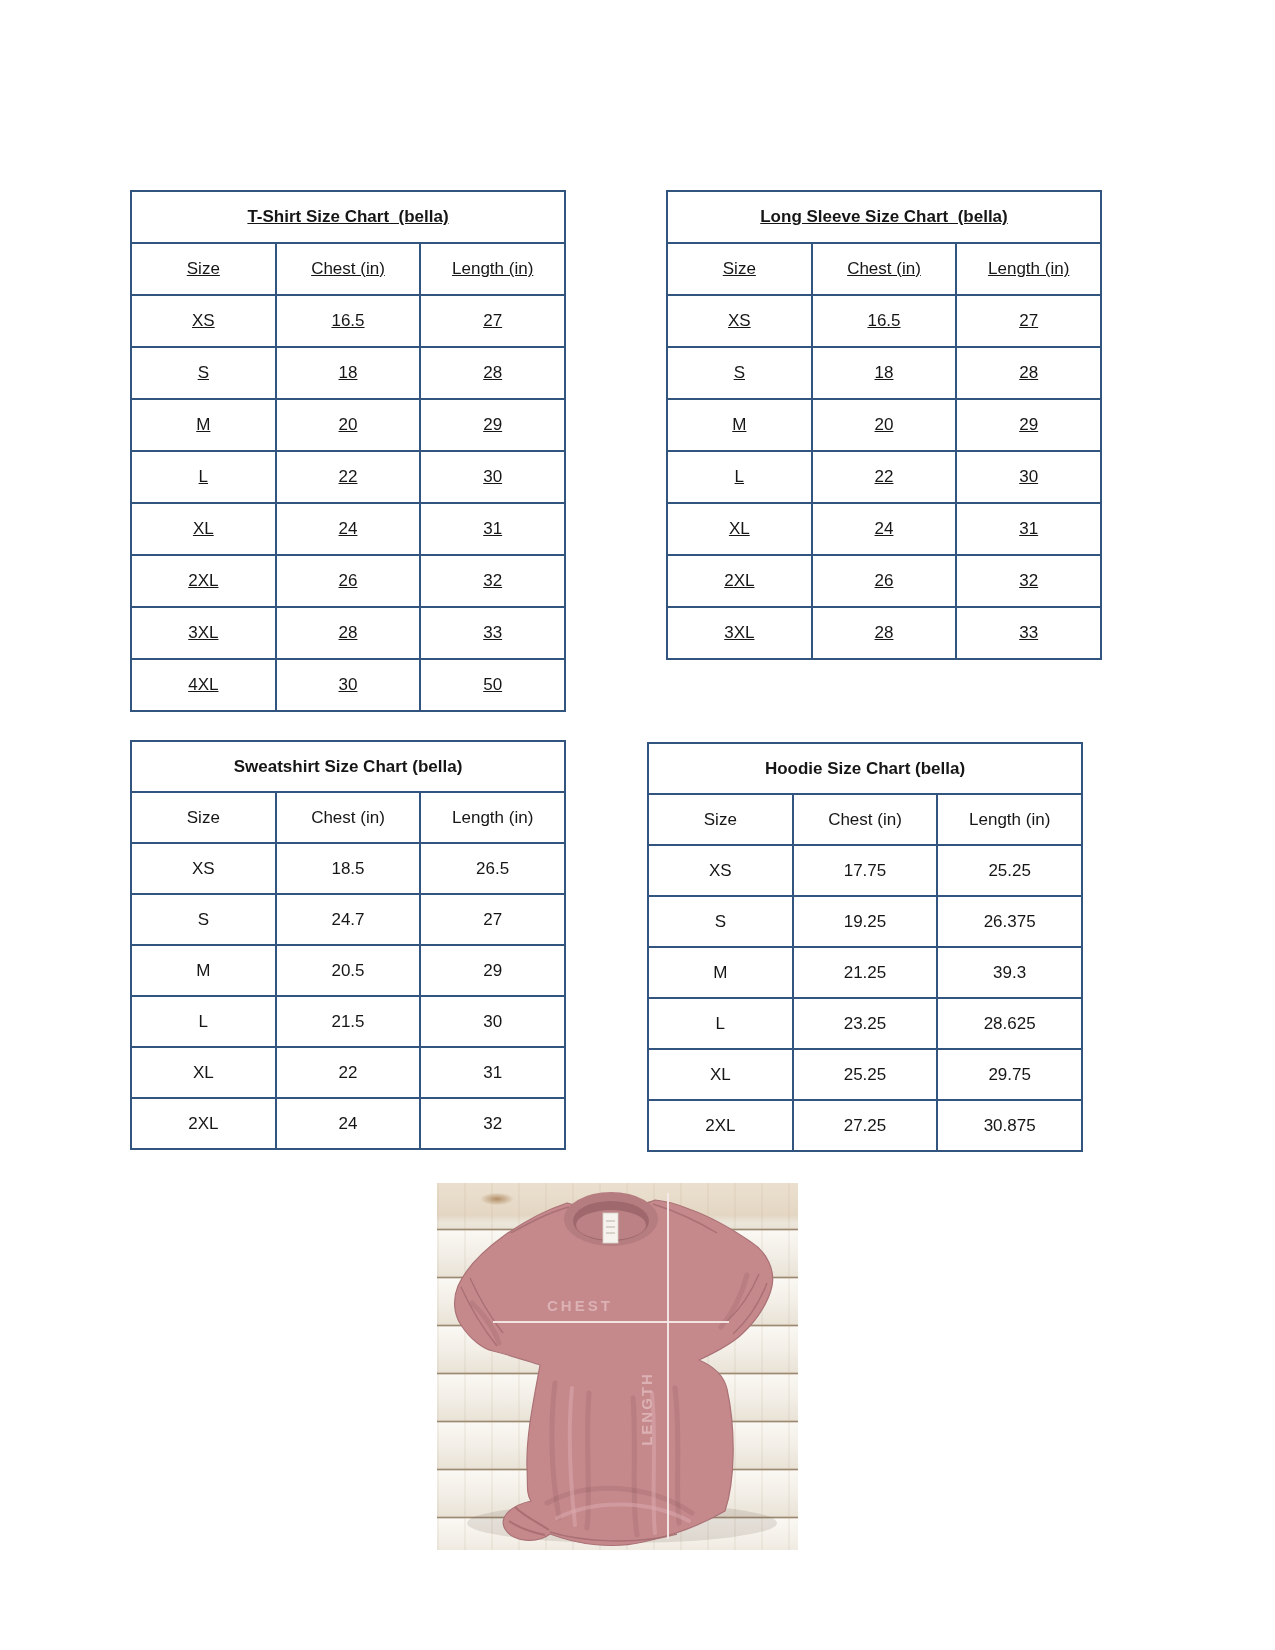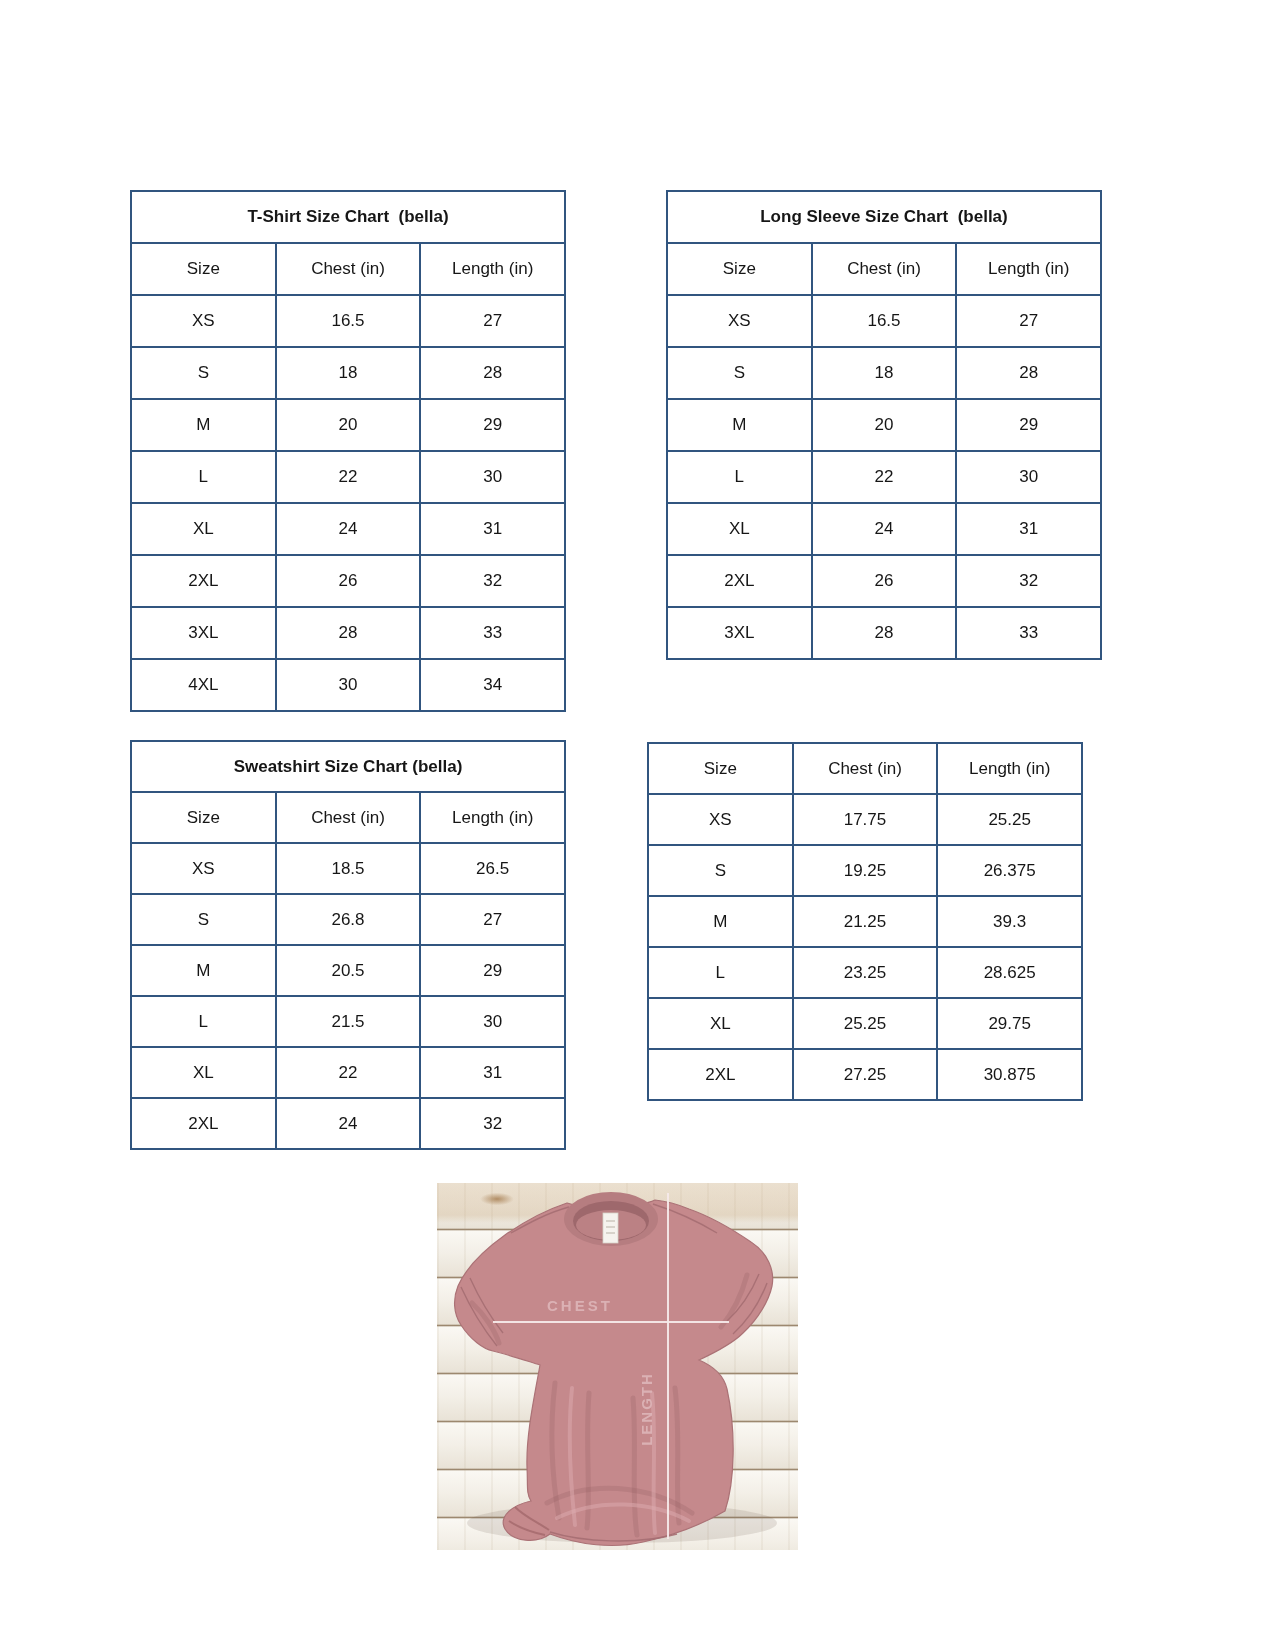--- a/index.html
+++ b/index.html
@@ -18,21 +18,21 @@
   #table-host-0{left:130px;top:190px;}
   #table-host-1{left:666px;top:190px;}
   #table-host-2{left:130px;top:740px;}
   #table-host-3{left:647px;top:742px;}
   .size-table-host table{border-collapse:collapse;table-layout:fixed;width:436px;}
   .size-table-host td{
     border:2px solid var(--table-border);
     text-align:center;vertical-align:middle;
     font-size:17px;padding:0;color:var(--text);
   }
-  .rows-tall td{height:50px;}
+  .rows-tall td{height:50px;text-decoration:underline;}
   .rows-short td{height:49px;margin-top:21px;}
   .title-cell{font-weight:bold;font-size:18px;white-space:pre;}
   
   .photo{
     position:absolute;left:437px;top:1183px;width:352px;height:367px;overflow:hidden;
     background:
       radial-gradient(ellipse 24px 9px at 60px 16px, rgba(168,128,84,.85) 0%, rgba(168,128,84,0) 70%),
       radial-gradient(ellipse 13px 6px at 148px 28px, rgba(186,146,100,.7) 0%, rgba(186,146,100,0) 70%),
       radial-gradient(ellipse 18px 8px at 30px 118px, rgba(160,130,95,.45) 0%, rgba(160,130,95,0) 70%),
       radial-gradient(ellipse 20px 8px at 120px 333px, rgba(150,120,85,.4) 0%, rgba(150,120,85,0) 70%),
@@ -98,21 +98,21 @@
           <td class="data-cell">32</td>
         </tr>
         <tr>
           <td class="data-cell">3XL</td>
           <td class="data-cell">28</td>
           <td class="data-cell">33</td>
         </tr>
         <tr>
           <td class="data-cell">4XL</td>
           <td class="data-cell">30</td>
-          <td class="data-cell">34</td>
+          <td class="data-cell">50</td>
         </tr>
       </tbody>
     </table>
   </div>
 <div id="table-host-1" class="size-table-host rows-tall">
     <table>
       <tbody>
         <tr>
           <td colspan="3" class="title-cell">Long Sleeve Size Chart  (bella)</td>
         </tr>
@@ -170,21 +170,21 @@
           <td class="head-cell">Chest (in)</td>
           <td class="head-cell">Length (in)</td>
         </tr>
         <tr>
           <td class="data-cell">XS</td>
           <td class="data-cell">18.5</td>
           <td class="data-cell">26.5</td>
         </tr>
         <tr>
           <td class="data-cell">S</td>
-          <td class="data-cell">26.8</td>
+          <td class="data-cell">24.7</td>
           <td class="data-cell">27</td>
         </tr>
         <tr>
           <td class="data-cell">M</td>
           <td class="data-cell">20.5</td>
           <td class="data-cell">29</td>
         </tr>
         <tr>
           <td class="data-cell">L</td>
           <td class="data-cell">21.5</td>
@@ -199,20 +199,23 @@
           <td class="data-cell">2XL</td>
           <td class="data-cell">24</td>
           <td class="data-cell">32</td>
         </tr>
       </tbody>
     </table>
   </div>
 <div id="table-host-3" class="size-table-host rows-short">
     <table>
       <tbody>
+        <tr>
+          <td colspan="3" class="title-cell">Hoodie Size Chart (bella)</td>
+        </tr>
         <tr>
           <td class="head-cell">Size</td>
           <td class="head-cell">Chest (in)</td>
           <td class="head-cell">Length (in)</td>
         </tr>
         <tr>
           <td class="data-cell">XS</td>
           <td class="data-cell">17.75</td>
           <td class="data-cell">25.25</td>
         </tr>

